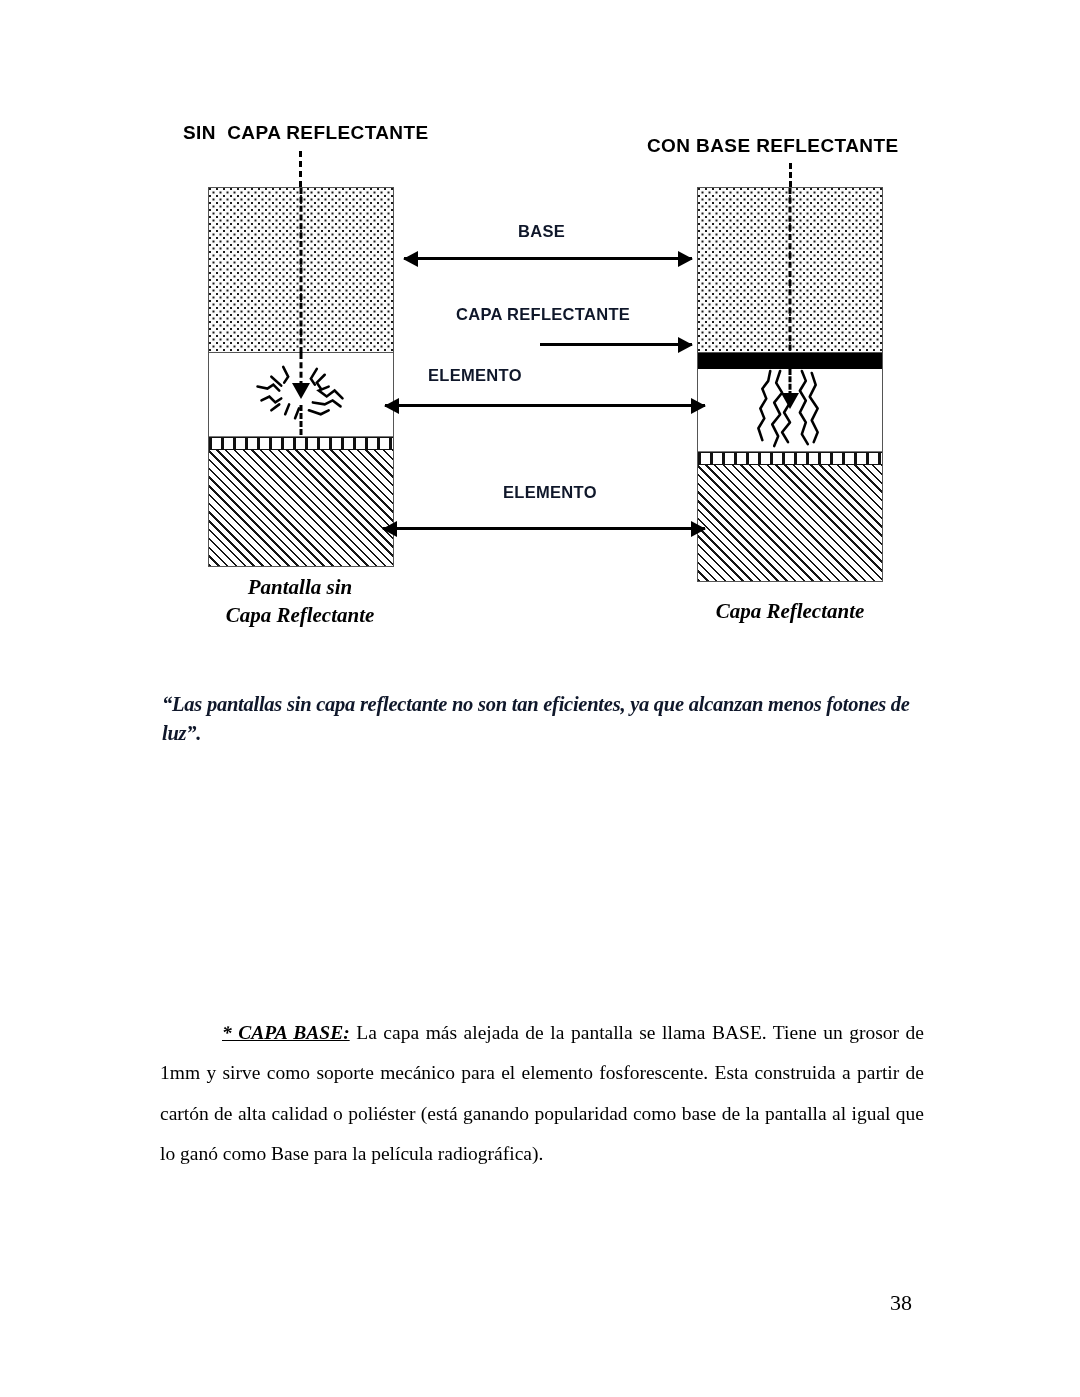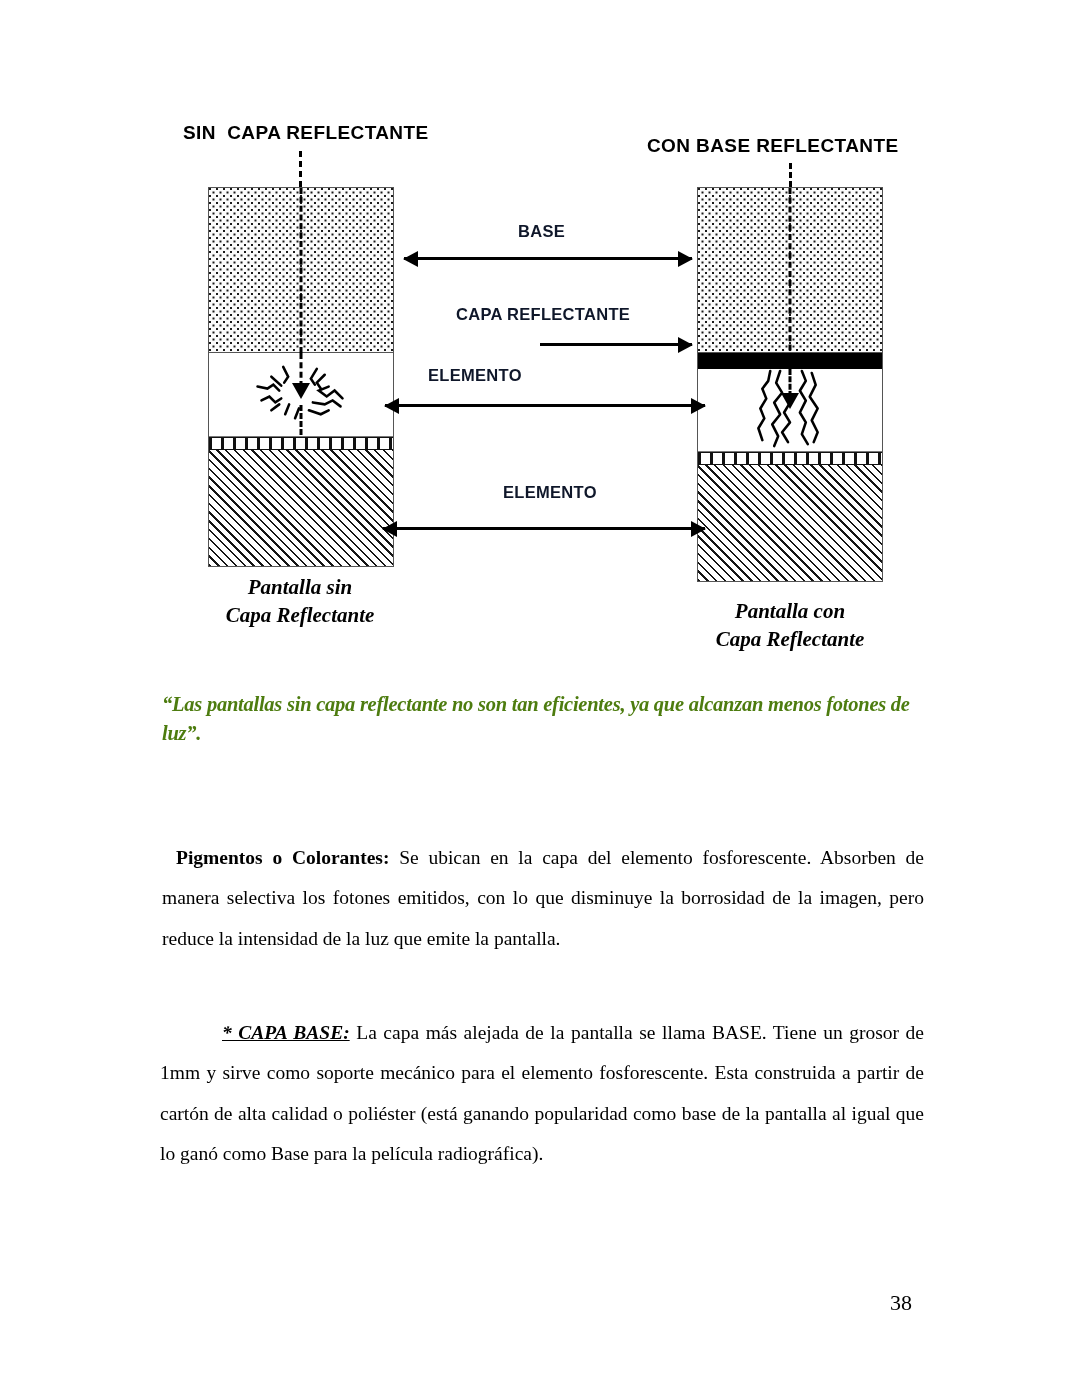--- a/index.html
+++ b/index.html
@@ -214,21 +214,21 @@
     position: absolute;
     left: 162px;
     top: 690px;
     width: 762px;
     font-family: "Liberation Serif", "DejaVu Serif", serif;
     font-weight: bold;
     font-style: italic;
     font-size: 20.5px;
     line-height: 1.42;
     letter-spacing: -0.25px;
-    color: #4d7c0f;
+    color: #0f172a;
     text-align: left;
   }
 
   
   .para {
     position: absolute;
     font-family: "Liberation Serif", "DejaVu Serif", serif;
     font-size: 19.5px;
     line-height: 2.08;
     color: #000;
@@ -334,30 +334,26 @@
 
     <div class="meas-label pelic">ELEMENTO</div>
     <div class="meas-arrow a-pelic"></div>
 
     <div class="caption left">
       <div>Pantalla sin</div>
       <div>Capa  Reflectante</div>
     </div>
 
     <div class="caption right">
-      <div>Pantalla con</div>
       <div>Capa  Reflectante</div>
     </div>
   </div>
 
   <div class="quote">“Las pantallas sin capa reflectante no son tan eficientes, ya que alcanzan menos fotones de luz”.</div>
 
-  <p class="para p1">
-    <b>Pigmentos o Colorantes:</b><span> Se ubican en la capa del elemento fosforescente. Absorben de manera selectiva los fotones emitidos, con lo que disminuye la borrosidad de la imagen, pero reduce la intensidad de la luz que emite la pantalla.</span>
-  </p>
 
   <p class="para p2">
     <span class="bi">* CAPA BASE:</span><span> La capa más alejada de la pantalla se llama BASE. Tiene un grosor de 1mm y sirve como soporte mecánico para el elemento fosforescente. Esta construida a partir de cartón de alta calidad o poliéster (está ganando popularidad como base de la pantalla al igual que lo ganó como Base para la película radiográfica).</span>
   </p>
 
   <div class="page-number">38</div>
 
 </div>
 
 </body></html>

